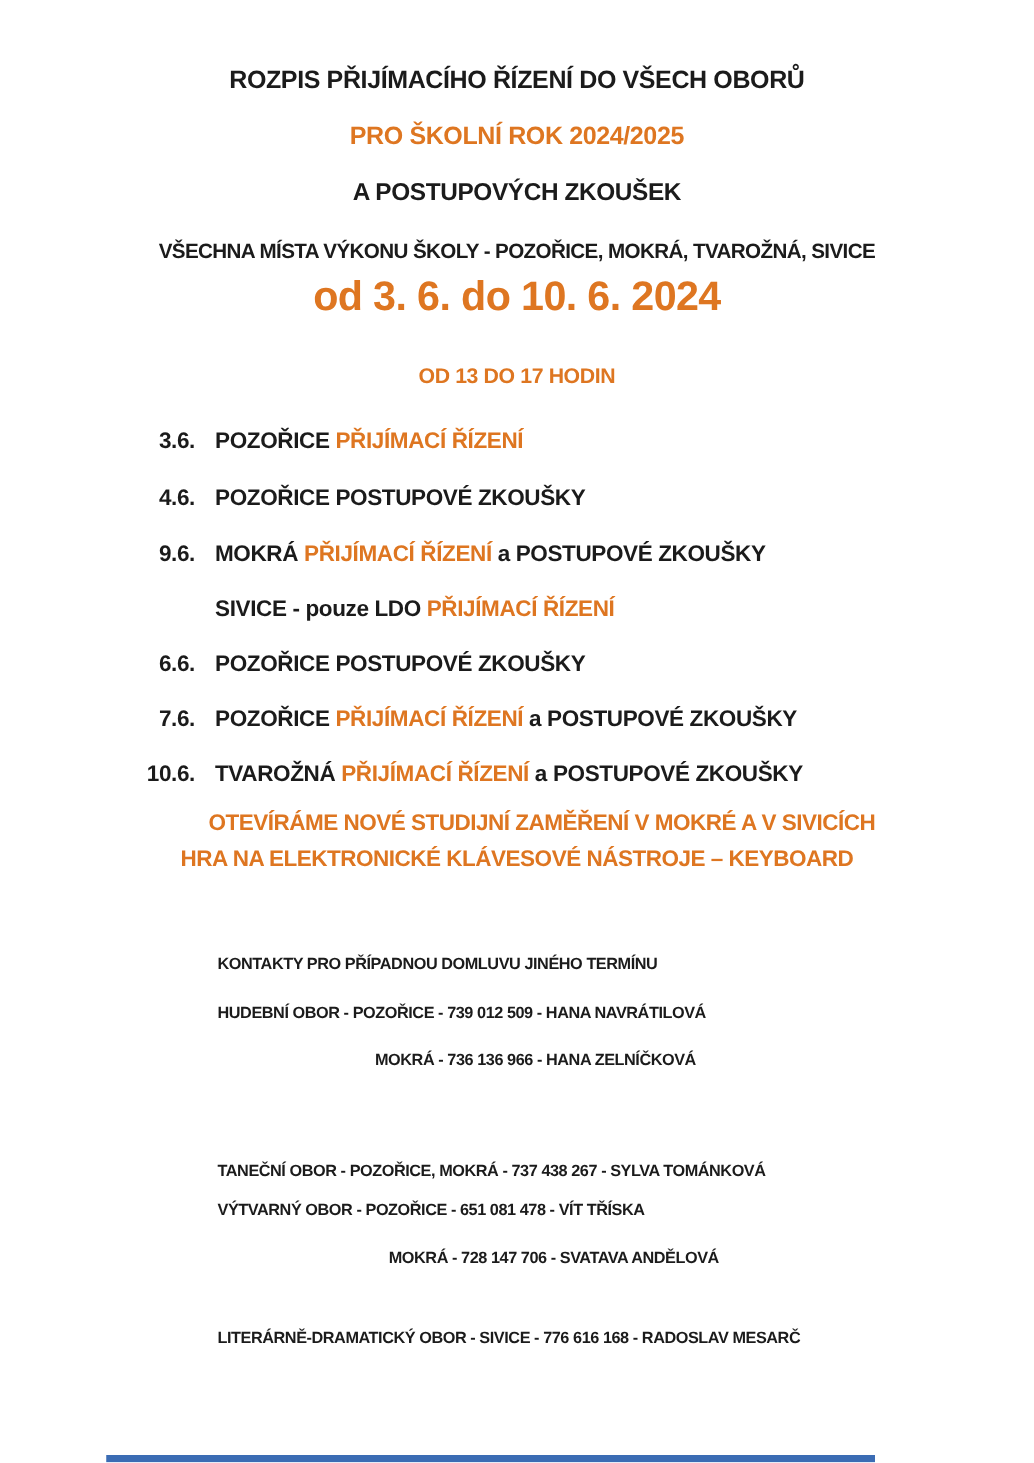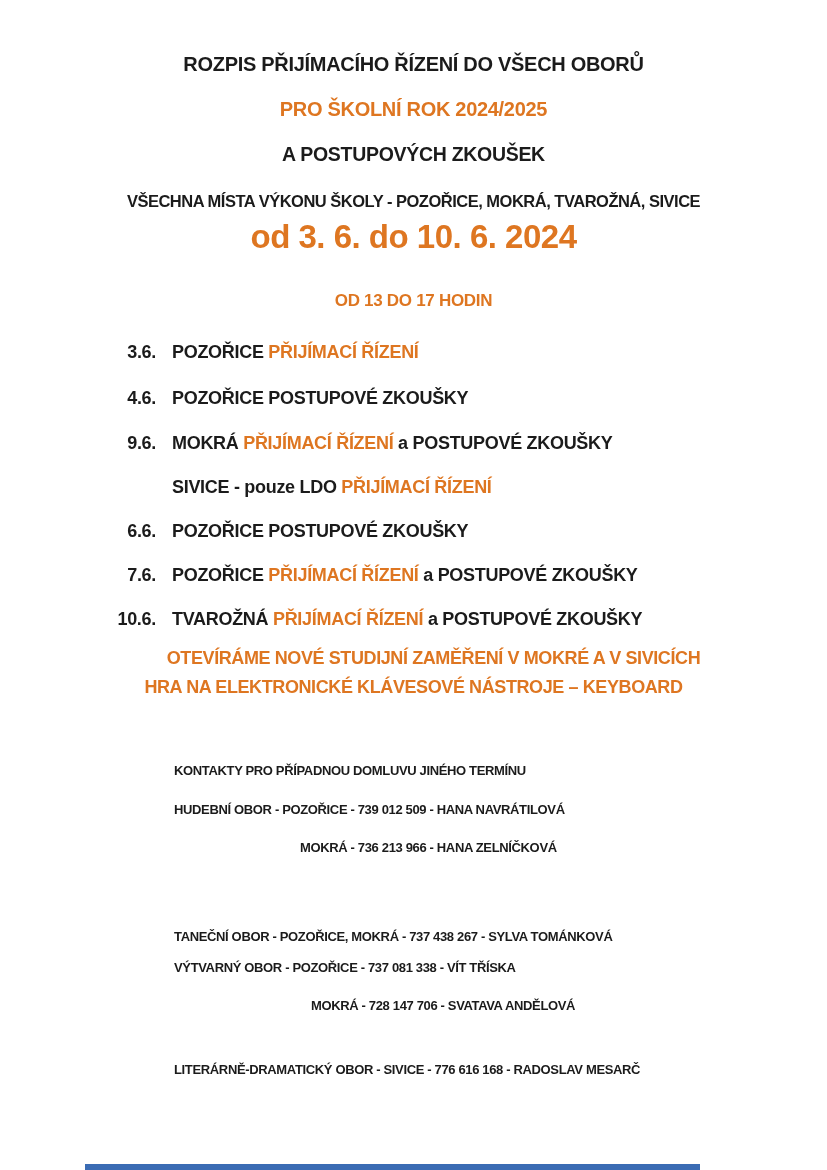--- a/index.html
+++ b/index.html
@@ -89,21 +89,21 @@
   <div class="srow" style="top:609px">
     <span class="sdate">10.6.</span>
     <span class="stext"><span class="black">TVAROŽNÁ </span><span class="orange">PŘIJÍMACÍ ŘÍZENÍ</span><span class="black"> a POSTUPOVÉ ZKOUŠKY</span></span>
   </div>
 
   <div class="ann ann1">OTEVÍRÁME NOVÉ STUDIJNÍ ZAMĚŘENÍ V MOKRÉ A V SIVICÍCH</div>
   <div class="ann ann2">HRA NA ELEKTRONICKÉ KLÁVESOVÉ NÁSTROJE – KEYBOARD</div>
 
   <div class="contact c0">KONTAKTY PRO PŘÍPADNOU DOMLUVU JINÉHO TERMÍNU</div>
   <div class="contact c1">HUDEBNÍ OBOR - POZOŘICE - 739 012 509 - HANA NAVRÁTILOVÁ</div>
-  <div class="contact c2">MOKRÁ - 736 213 966 - HANA ZELNÍČKOVÁ</div>
+  <div class="contact c2">MOKRÁ - 736 136 966 - HANA ZELNÍČKOVÁ</div>
   <div class="contact c3">TANEČNÍ OBOR - POZOŘICE, MOKRÁ - 737 438 267 - SYLVA TOMÁNKOVÁ</div>
-  <div class="contact c4">VÝTVARNÝ OBOR - POZOŘICE - 737 081 338 - VÍT TŘÍSKA</div>
+  <div class="contact c4">VÝTVARNÝ OBOR - POZOŘICE - 651 081 478 - VÍT TŘÍSKA</div>
   <div class="contact c5">MOKRÁ - 728 147 706 - SVATAVA ANDĚLOVÁ</div>
   <div class="contact c6">LITERÁRNĚ-DRAMATICKÝ OBOR - SIVICE - 776 616 168 - RADOSLAV MESARČ</div>
 
   <div class="footer-bar"></div>
 
 </div>
 
 </body></html>

